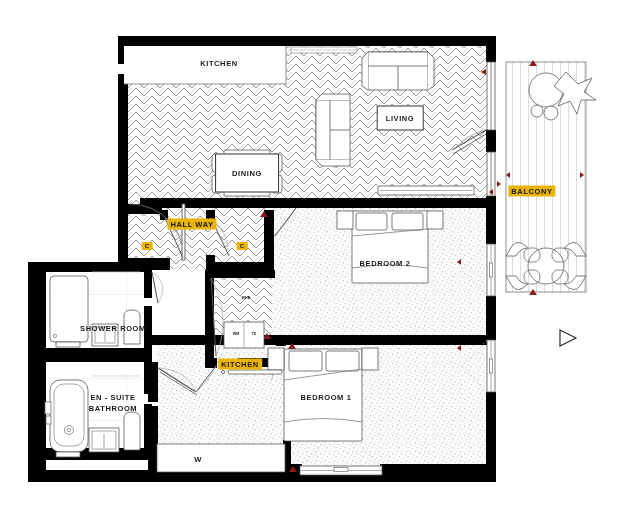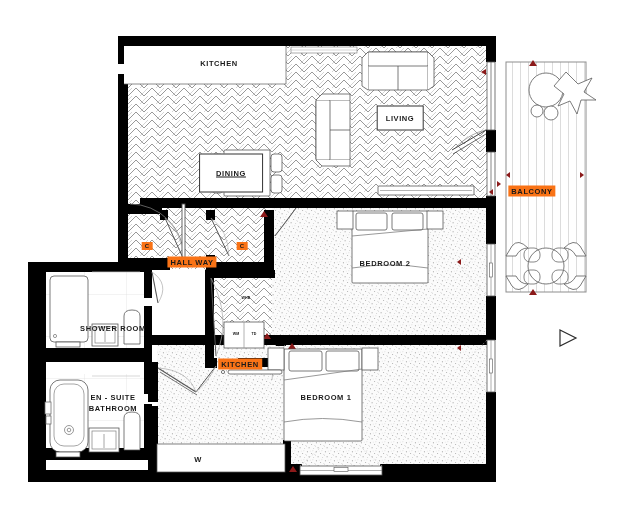--- a/index.html
+++ b/index.html
@@ -37,21 +37,21 @@
   }
   .lbl-room { font-size: 7.5px; }
   .lbl-small { font-size: 6px; letter-spacing: 0.3px; }
   .lbl-tiny { font-size: 3.6px; letter-spacing: 0.1px; font-weight: bold; }
   .lbl-boxed {
     background: #ffffff;
     border: 0.7px solid #333;
     padding: 7px 8px;
   }
   .lbl-plain-box {
-    background: #f97316;
+    background: #eab308;
     padding: 1px 3px;
   }
   #views-note {
     position: absolute;
     left: 567px;
     top: 355px;
     transform: translate(-50%, -50%);
     text-align: center;
     font-family: "Liberation Sans", sans-serif;
     font-size: 7.6px;
@@ -420,25 +420,25 @@
         <rect x="552" y="270" width="16" height="14" rx="6" fill="none" stroke="#6a6a6a"></rect>
       </g>
     </g>
 
   </svg>
 
   <div class="room-label lbl-room" style="left:219px; top:63px;">KITCHEN</div>
 
   <div class="room-label lbl-room lbl-boxed" style="left:400px; top:118px;">LIVING</div>
 
-  <div class="room-label lbl-room lbl-boxed" style="left:231px; top:173px; padding:14px 16px;text-decoration:underline;">DINING</div>
+  <div class="room-label lbl-room lbl-boxed" style="left:247px; top:173px; padding:14px 16px;">DINING</div>
 
   <div class="room-label lbl-room lbl-plain-box" style="left:532px; top:191px;">BALCONY</div>
 
-  <div class="room-label lbl-room lbl-plain-box" style="left:192px; top:224px;margin-top:38px;">HALL WAY</div>
+  <div class="room-label lbl-room lbl-plain-box" style="left:192px; top:224px;">HALL WAY</div>
 
   <div class="room-label lbl-room" style="left:385px; top:263px;">BEDROOM 2</div>
 
   <div class="room-label lbl-room" style="left:113px; top:308px;margin-top:20px;">SHOWER ROOM</div>
 
   <div class="room-label lbl-room lbl-plain-box" style="left:240px; top:364px;">KITCHEN</div>
 
   <div class="room-label lbl-room" style="left:326px; top:397px;">BEDROOM 1</div>
 
   <div class="room-label lbl-room" style="left:113px; top:403px; line-height:11px;">

